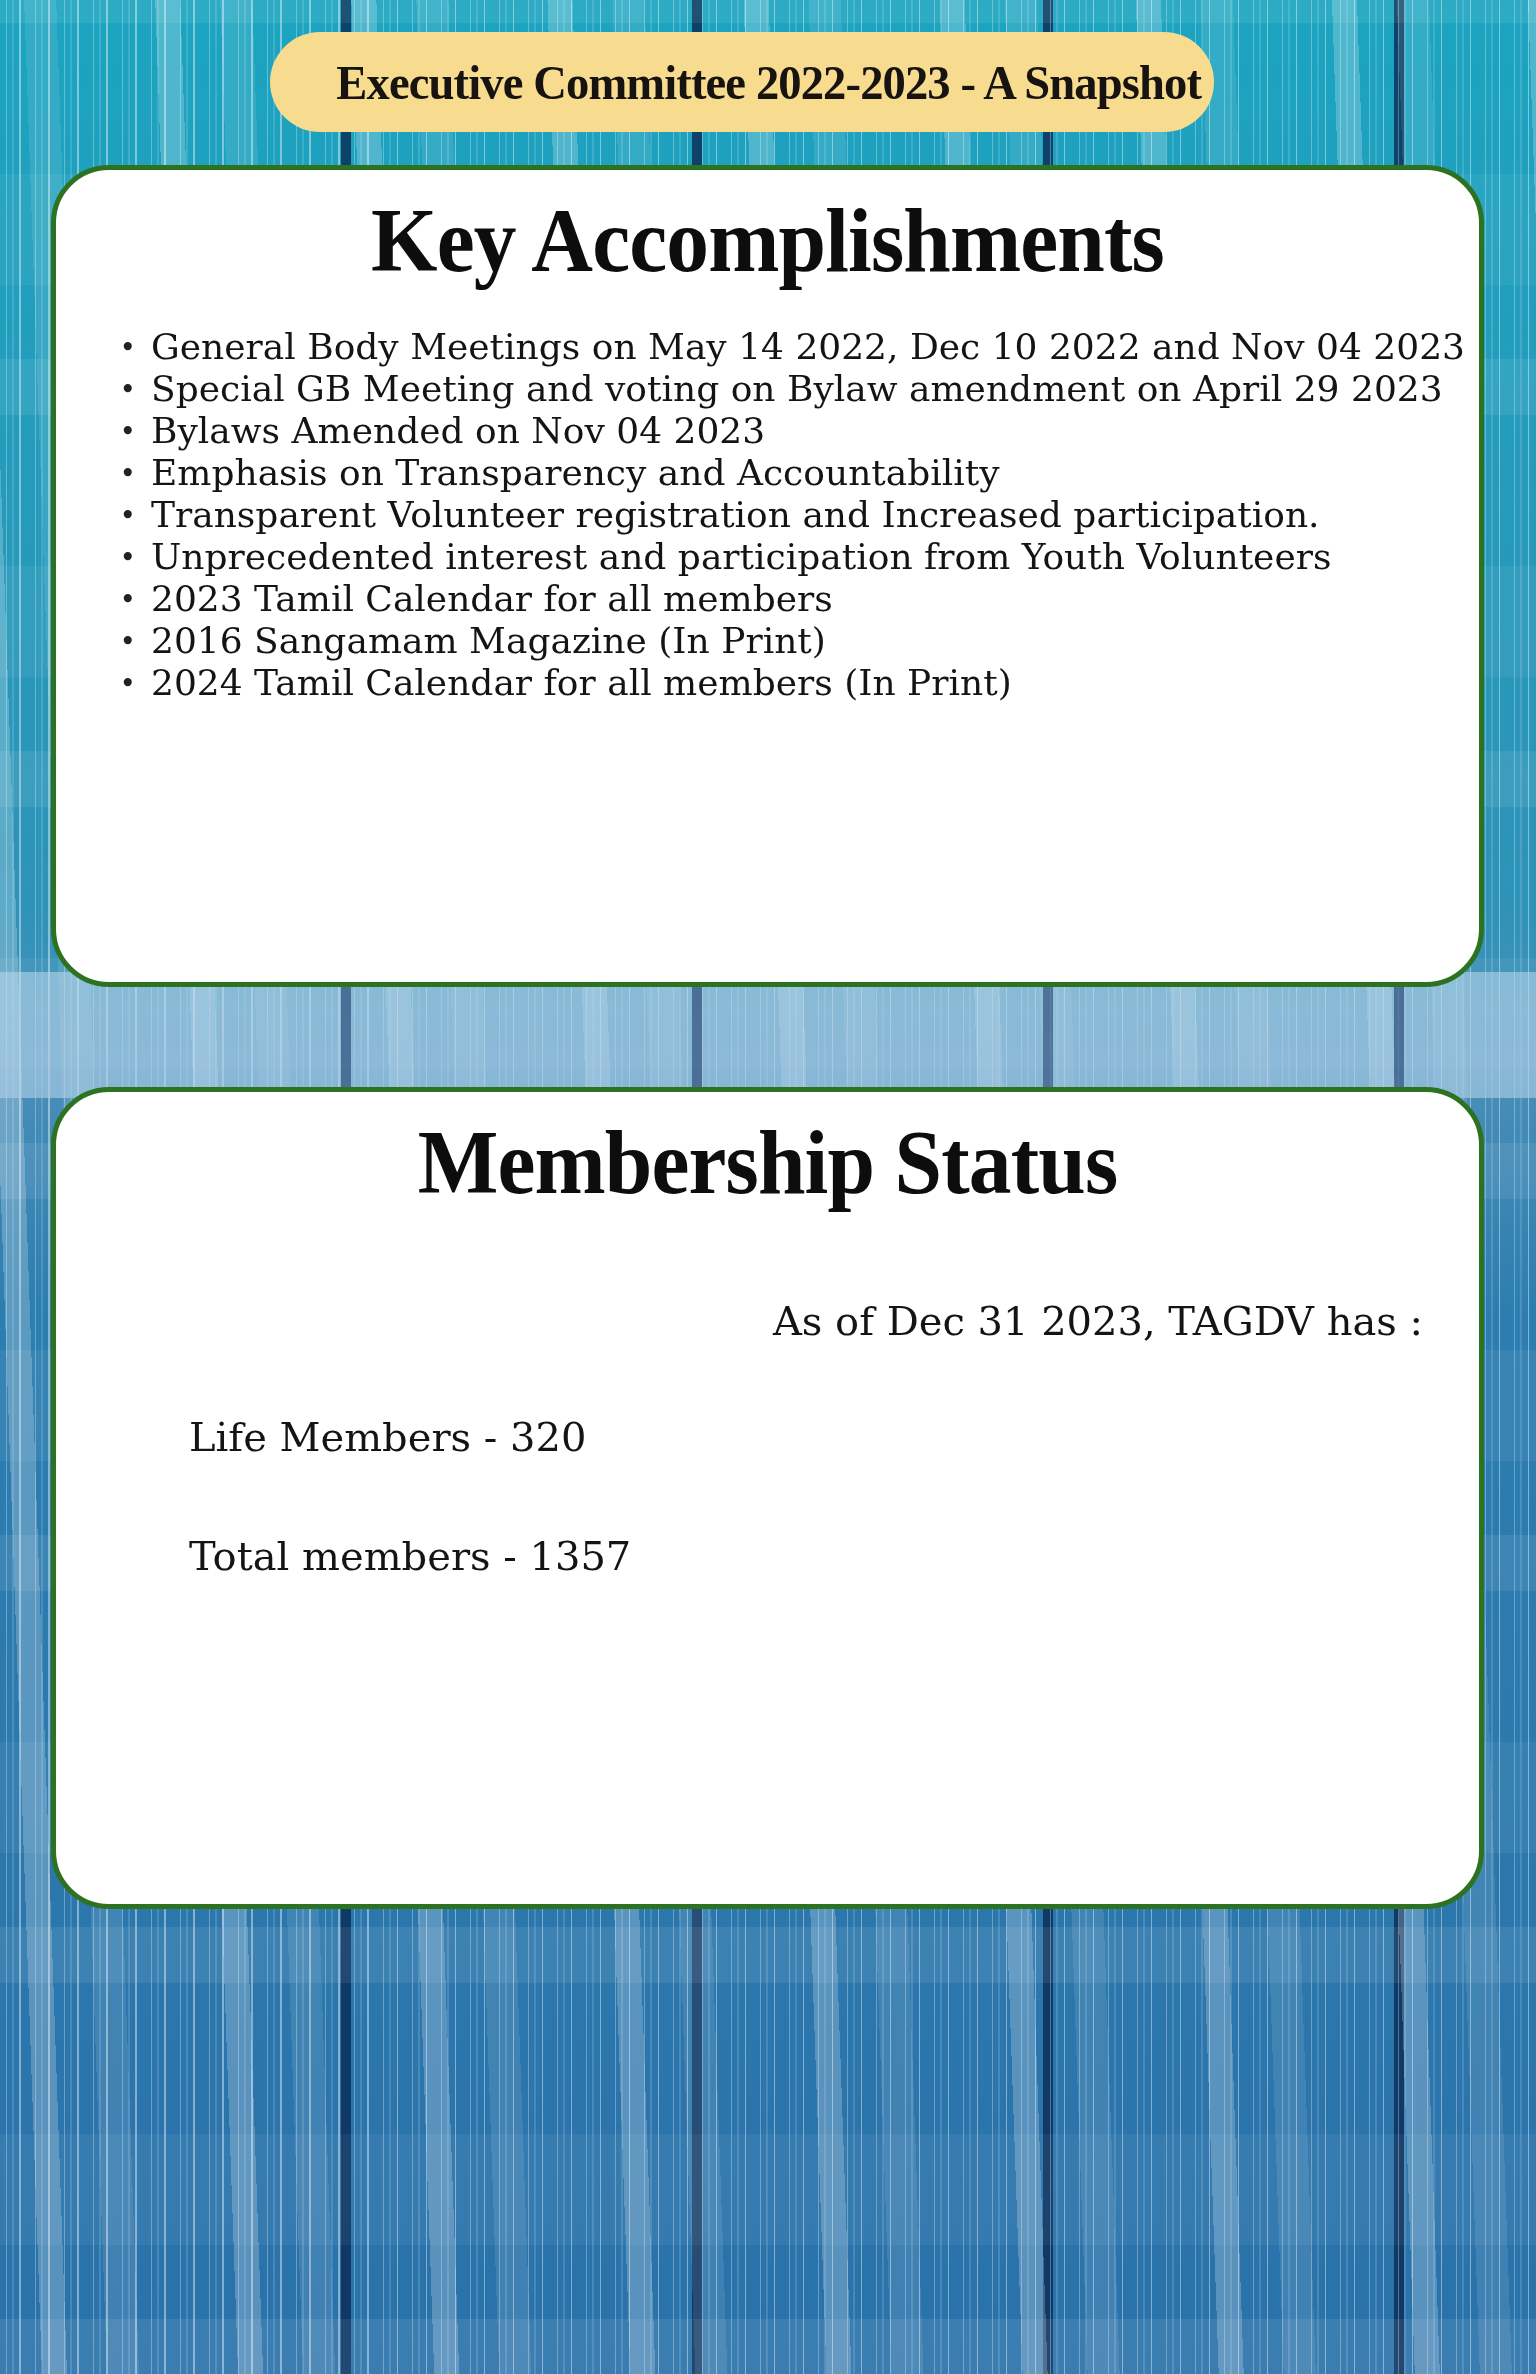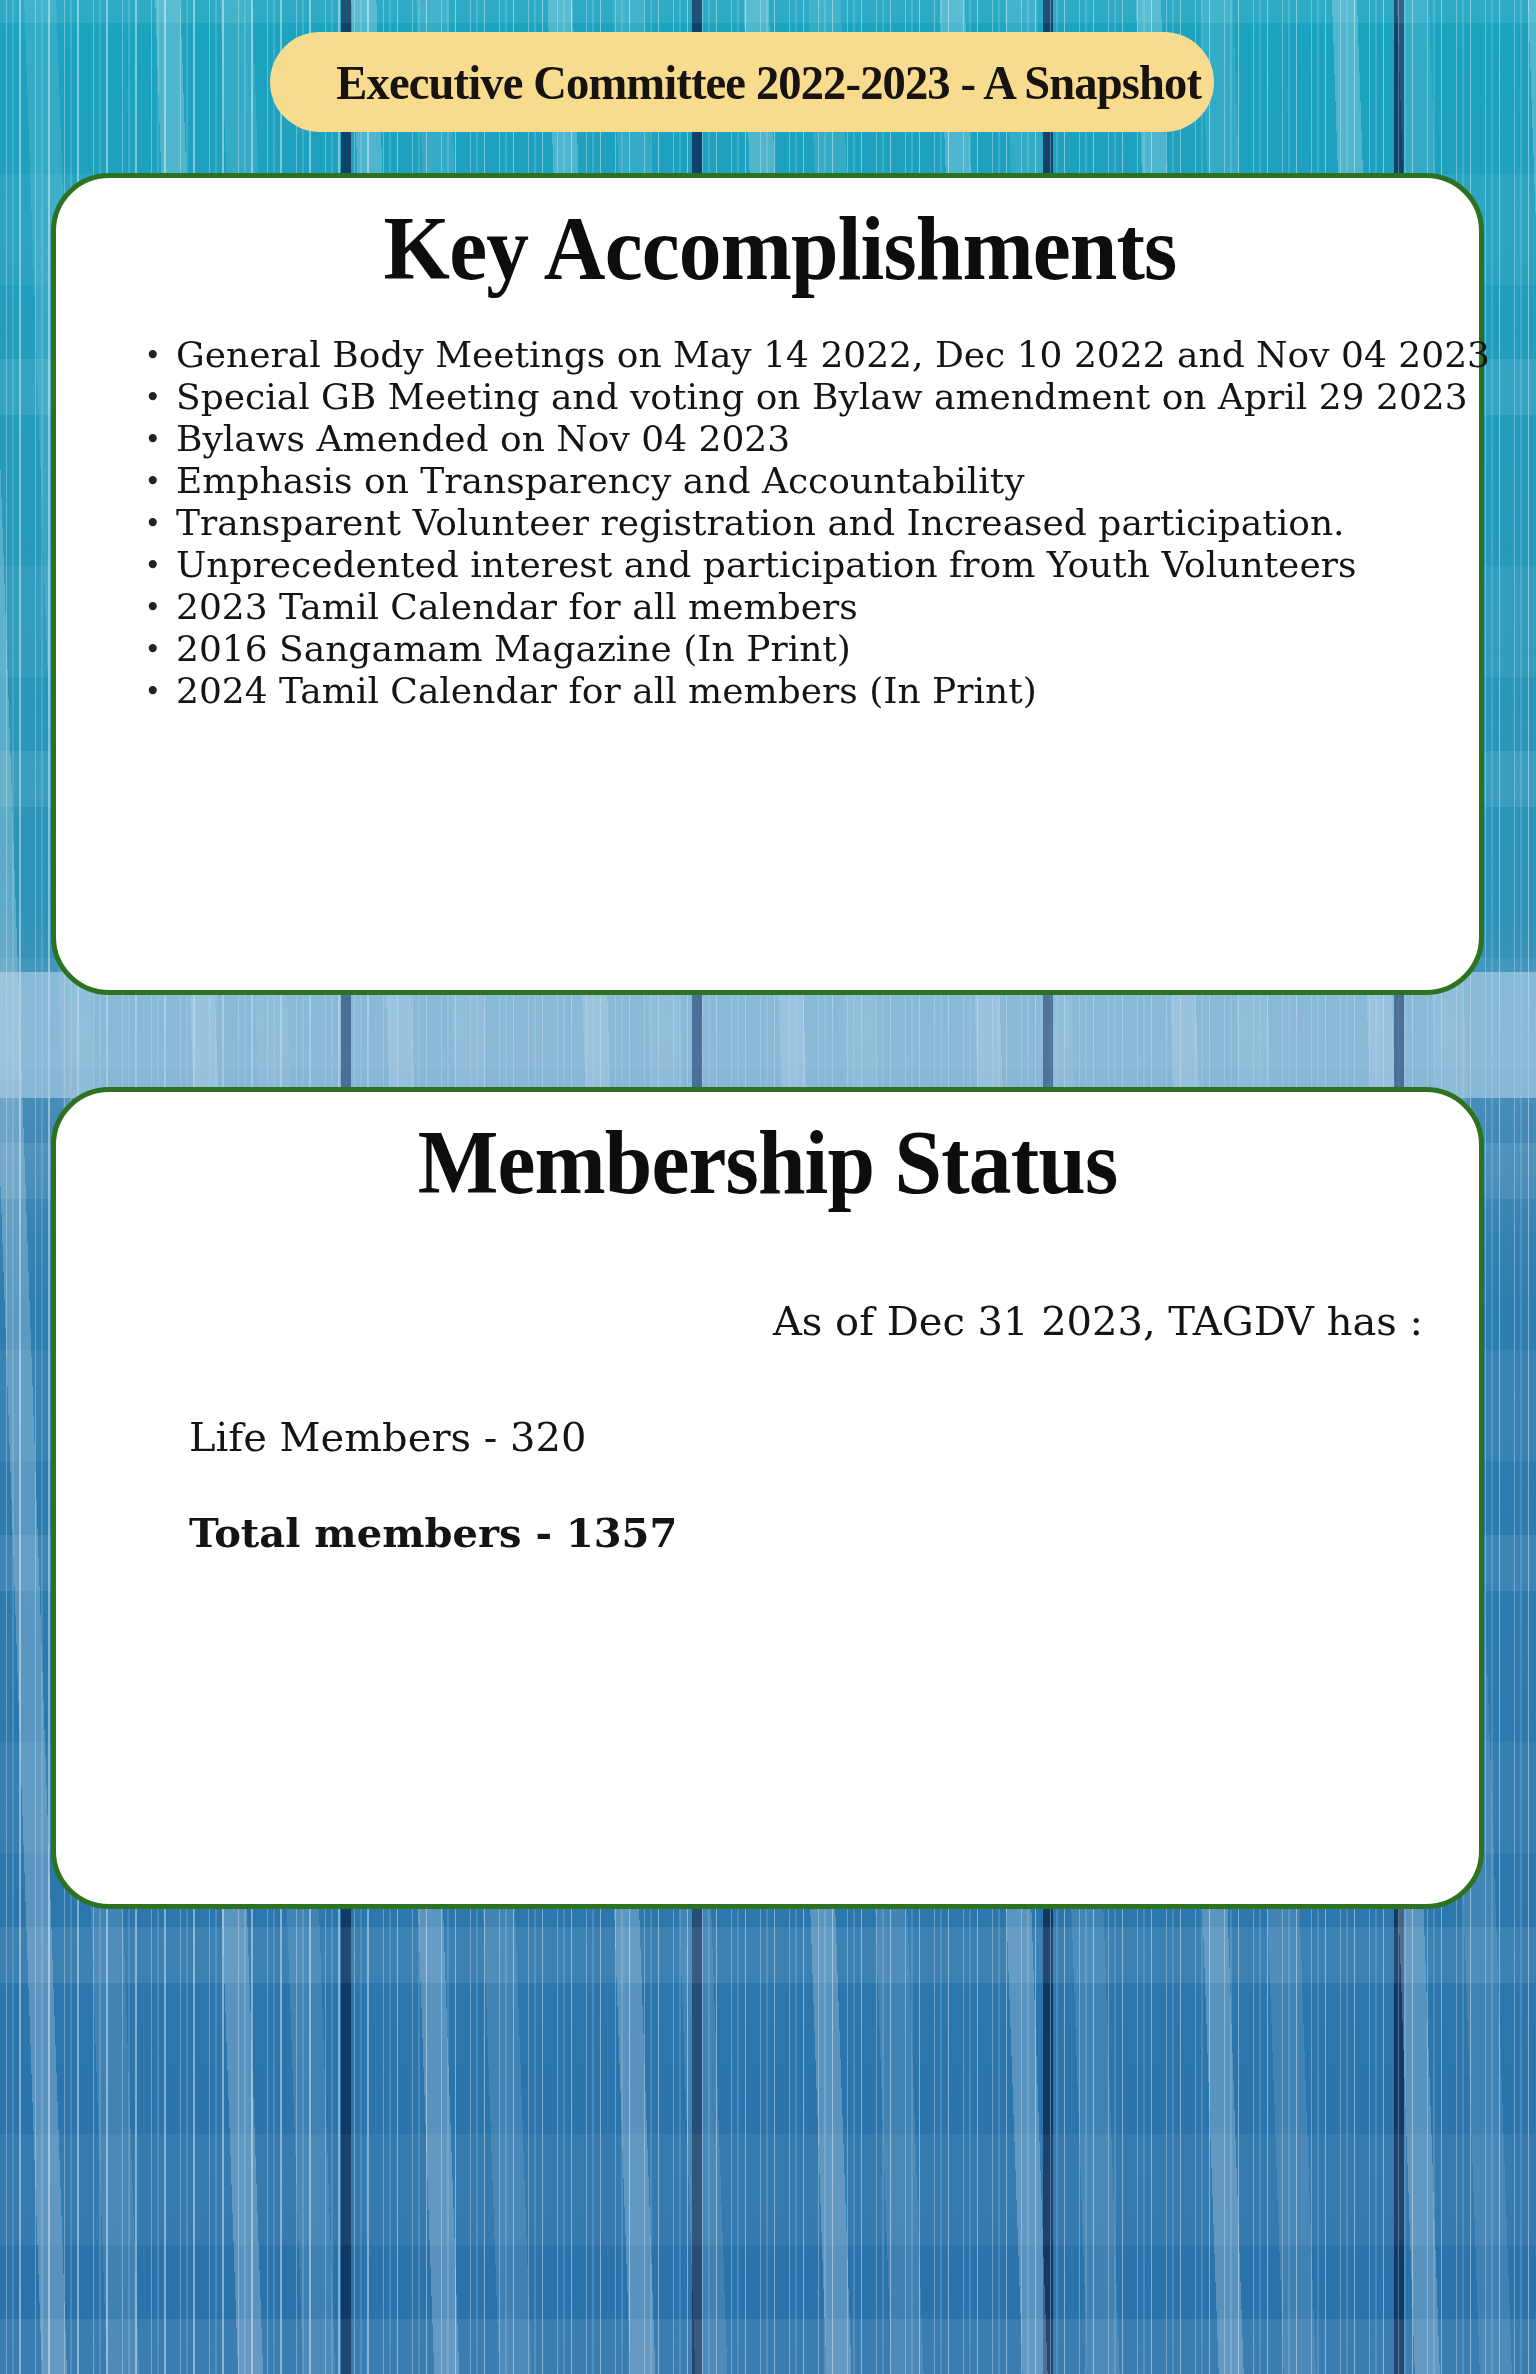--- a/index.html
+++ b/index.html
@@ -60,21 +60,21 @@
     font-family:"Liberation Serif",serif;font-weight:700;
     font-size:48px;letter-spacing:-0.9px;color:var(--badge-text);
     transform:scaleX(0.97);white-space:nowrap;
   }
   
   .card{
     position:absolute;left:51px;width:1433px;height:822px;z-index:2;
     background:var(--card-bg);
     border:5.6px solid var(--card-border-green);border-radius:58px;
   }
-  .card.accomplishments{top:173px;padding-left:25px;}
+  .card.accomplishments{top:165px;}
   .card.membership{top:1087px;}
   .card h1{
     margin:0;padding-top:22px;text-align:center;
     font-family:"Liberation Serif",serif;font-weight:700;
     font-size:89px;line-height:1.05;letter-spacing:-0.9px;color:#0d0d0d;
     transform:scale(0.96,1.03);transform-origin:center top;
   }
   
   .bullet-list{
     margin:41px 0 0 0;padding:0 37px 0 58px;list-style:none;
@@ -88,21 +88,21 @@
     content:"\2022";position:absolute;left:5.6px;top:0.9px;
     font-size:28px;color:#222;
   }
   
   .member-text{
     margin:85px 56px 0 133px;
     font-size:40px;line-height:58px;color:var(--text-dark);
   }
   .member-text p{margin:0;}
   .member-text p.intro{margin-bottom:58px;text-align:right;}
-  .member-text p.total{margin-top:38px;font-weight:bold;}
+  .member-text p.total{margin-top:61px;}
 </style>
 </head>
 <body>
 
 <div class="wood-bg"></div>
 <div class="wood-band-light"></div>
 
 <div class="badge">
   <span>Executive Committee 2022-2023  - A Snapshot</span>
 </div>

